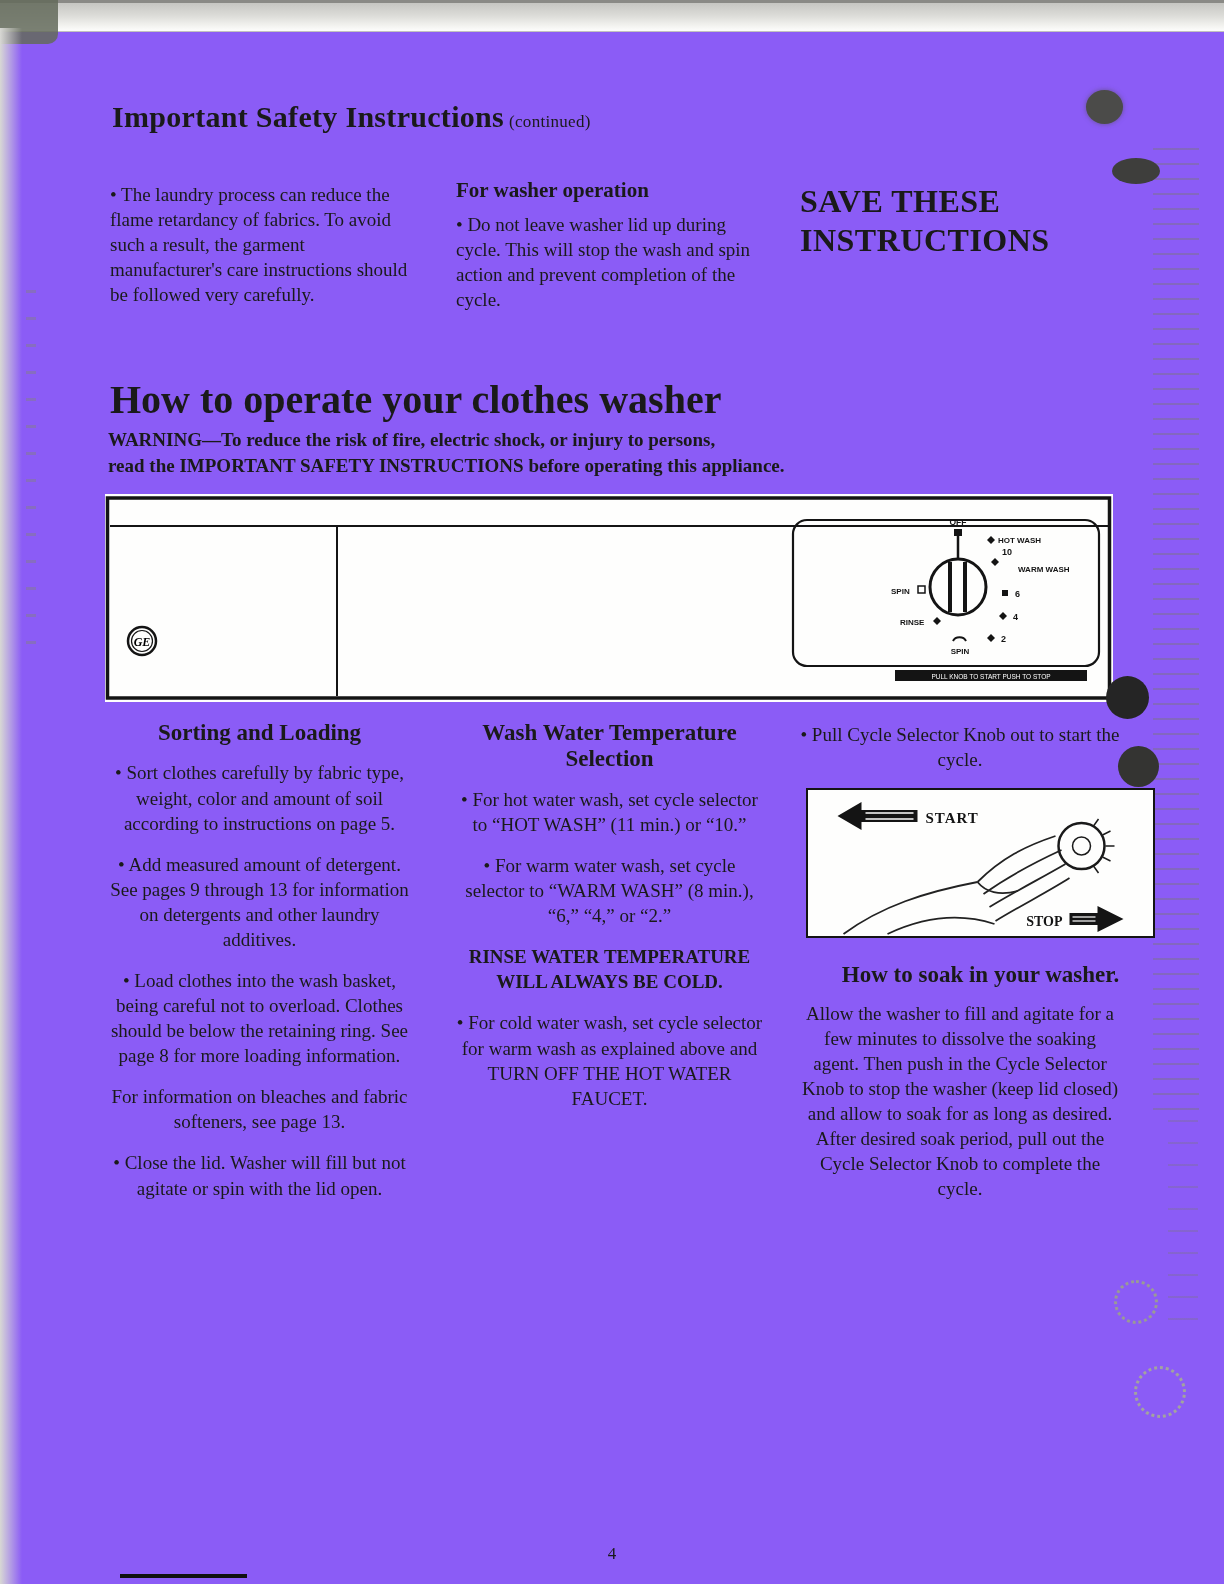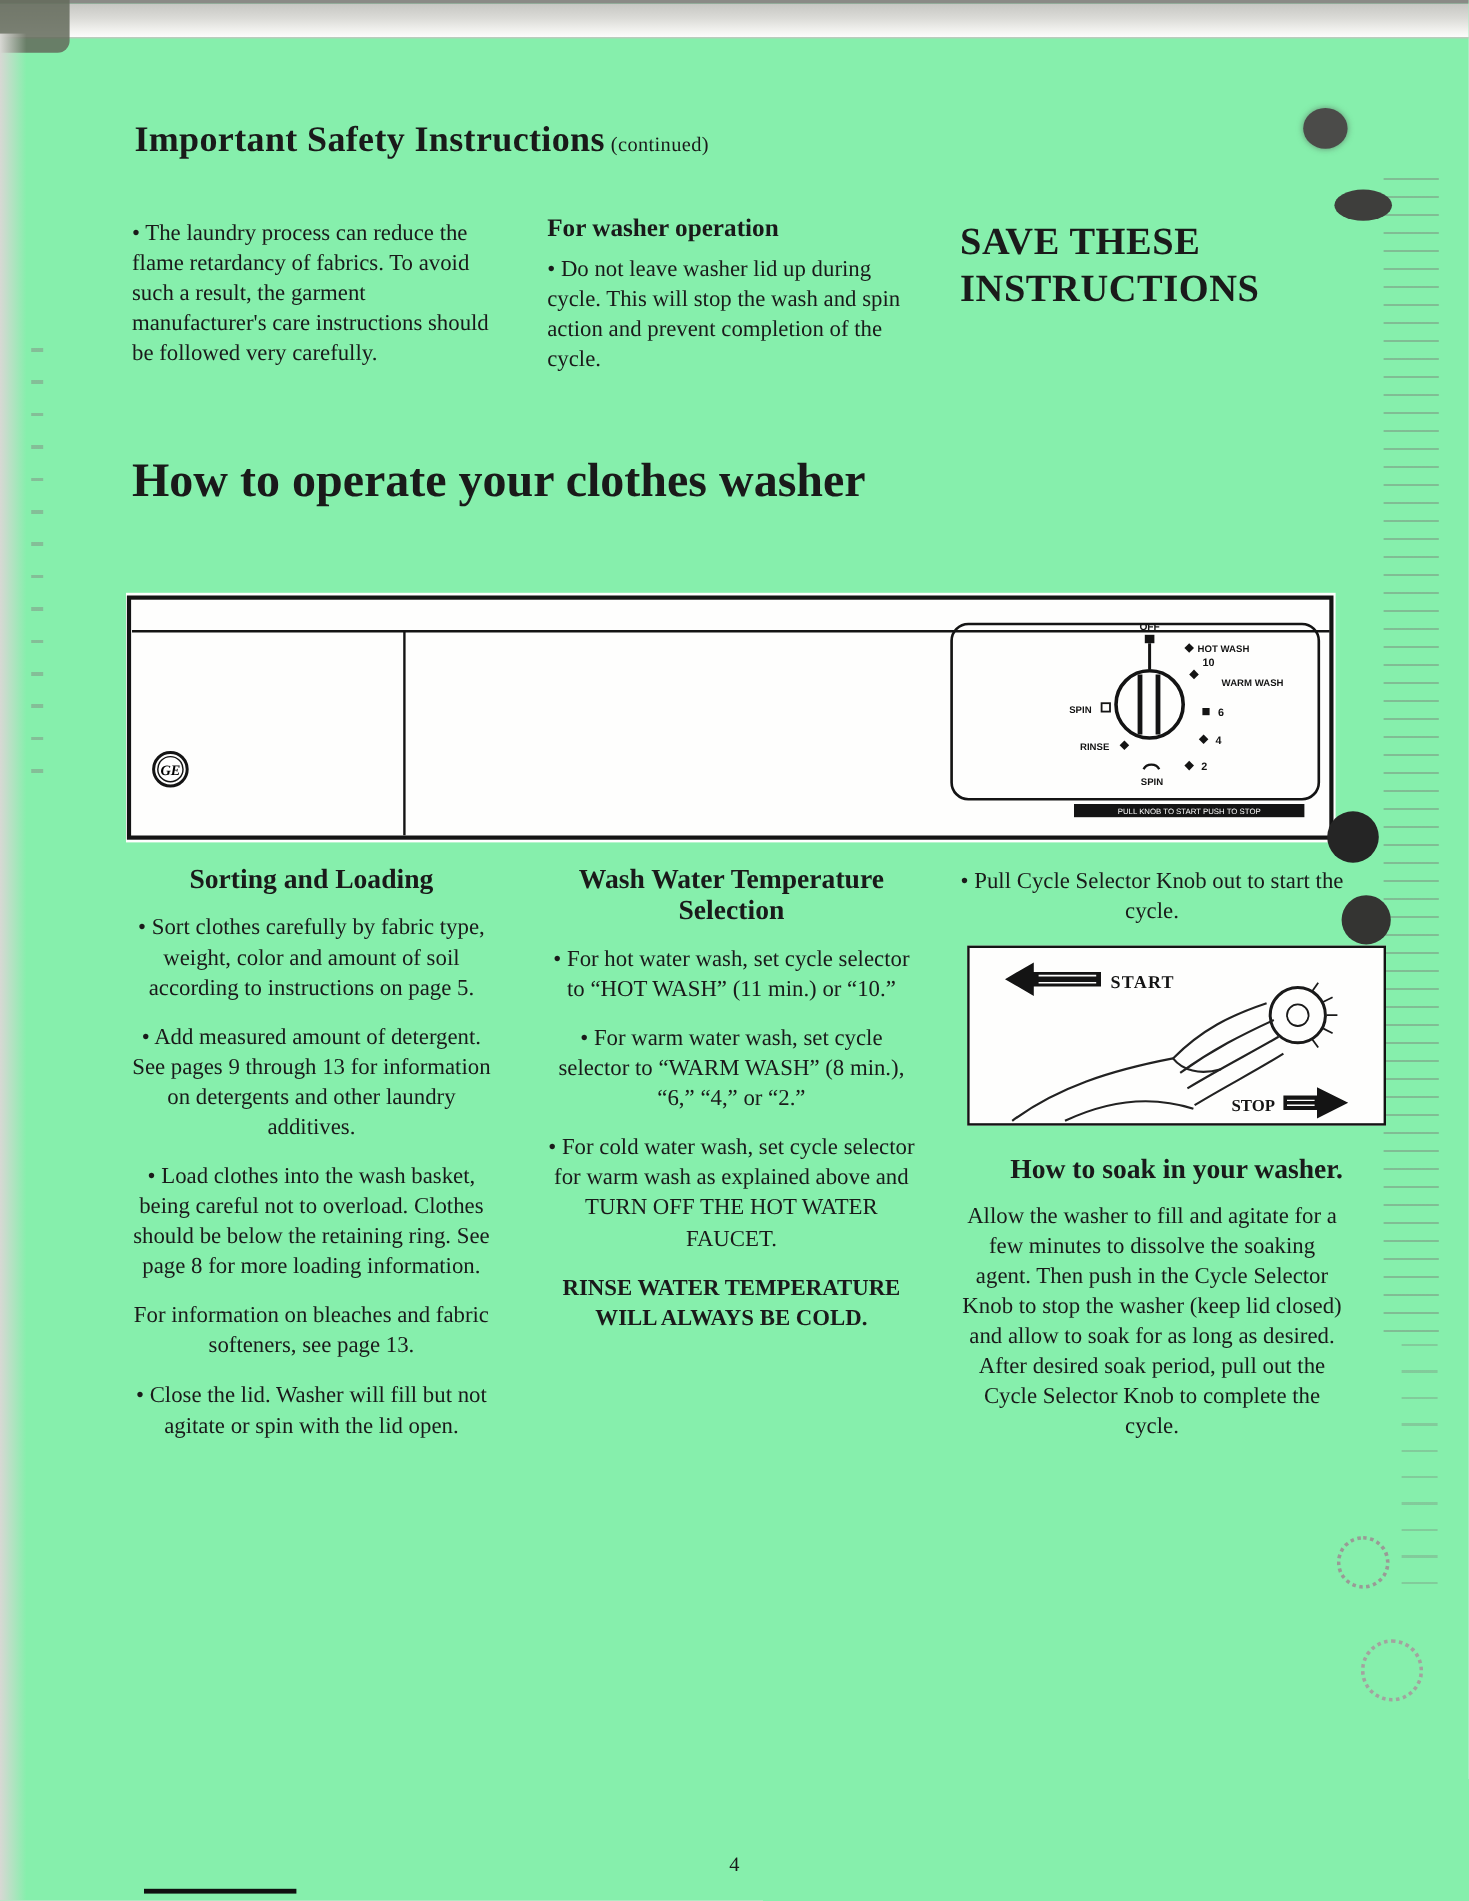--- a/index.html
+++ b/index.html
@@ -1,19 +1,19 @@
 <!DOCTYPE html>
 <html><head>
 <meta charset="utf-8">
 <style>
   * { margin:0; padding:0; box-sizing:border-box; }
   html,body { background:#e9e9e6; }
   .page {
     position:relative; width:1224px; height:1584px; margin:0 auto;
-    background:#86efac; color:#1a1a1a; overflow:hidden;
+    background:#8b5cf6; color:#1a1a1a; overflow:hidden;
     font-family:"Liberation Serif", serif;
   }
   
   .scan-top { position:absolute; top:0; left:0; width:1224px; height:32px;
     background:linear-gradient(180deg,#c6c6c2 0%,#dcdcd8 45%,#f2f2ef 80%,#fdfdfc 100%);
     border-top:3px solid #8a8a86; border-bottom:1px solid #c2c2be; }
   .scan-corner { position:absolute; top:0; left:0; width:58px; height:44px;
     background:#636a5b; opacity:.85; border-radius:0 0 10px 0; }
   .scan-left { position:absolute; top:28px; left:0; width:22px; height:1556px;
     background:linear-gradient(90deg,#d8d8d4,rgba(253,253,252,0)); }
@@ -79,20 +79,24 @@
   <div class="s-col2">
     <h3 class="sub-h">For washer operation</h3>
     <p class="body">• Do not leave washer lid up during cycle. This will stop the wash and spin action and prevent completion of the cycle.</p>
   </div>
 
   <div class="s-col3">
     <div class="save-h">SAVE THESE INSTRUCTIONS</div>
   </div>
 
   <h2 class="h2">How to operate your clothes washer</h2>
+  <div class="warning">
+    <div>WARNING—To reduce the risk of fire, electric shock, or injury to persons,</div>
+    <div>read the IMPORTANT SAFETY INSTRUCTIONS before operating this appliance.</div>
+  </div>
 
   <div class="panel">
     <svg viewBox="0 0 1008 208" xmlns="http://www.w3.org/2000/svg">
       <rect x="2.5" y="4" width="1002" height="200" fill="none" stroke="#141414" stroke-width="3.5"></rect>
       <line x1="5" y1="32" x2="1003" y2="32" stroke="#141414" stroke-width="2"></line>
       <line x1="232" y1="32" x2="232" y2="202" stroke="#141414" stroke-width="2"></line>
 
       <g>
         <circle cx="37" cy="147" r="14" fill="none" stroke="#141414" stroke-width="2.5"></circle>
         <circle cx="37" cy="147" r="10.5" fill="none" stroke="#141414" stroke-width="1.2"></circle>
@@ -138,22 +142,22 @@
     <p class="body">• Add measured amount of detergent. See pages 9 through 13 for information on detergents and other laundry additives.</p>
     <p class="body">• Load clothes into the wash basket, being careful not to overload. Clothes should be below the retaining ring. See page 8 for more loading information.</p>
     <p class="body">For information on bleaches and fabric softeners, see page 13.</p>
     <p class="body">• Close the lid. Washer will fill but not agitate or spin with the lid open.</p>
   </div>
 
   <div class="col col-b">
     <h3 class="col-h">Wash Water Temperature Selection</h3>
     <p class="body">• For hot water wash, set cycle selector to “HOT WASH” (11 min.) or “10.”</p>
     <p class="body">• For warm water wash, set cycle selector to “WARM WASH” (8 min.), “6,” “4,” or “2.”</p>
+    <p class="body bold">RINSE WATER TEMPERATURE WILL ALWAYS BE COLD.</p>
     <p class="body">• For cold water wash, set cycle selector for warm wash as explained above and TURN OFF THE HOT WATER FAUCET.</p>
-    <p class="body bold">RINSE WATER TEMPERATURE WILL ALWAYS BE COLD.</p>
   </div>
 
   <div class="col col-c">
     <p class="body">• Pull Cycle Selector Knob out to start the cycle.</p>
 
     <div class="hand-box">
       <svg viewBox="0 0 302 146" xmlns="http://www.w3.org/2000/svg">
         <g>
           <polygon points="8,26 32,12 32,20 88,20 88,32 32,32 32,40" fill="#141414"></polygon>
           <line x1="36" y1="23" x2="84" y2="23" stroke="#ffffff" stroke-width="1.3"></line>

